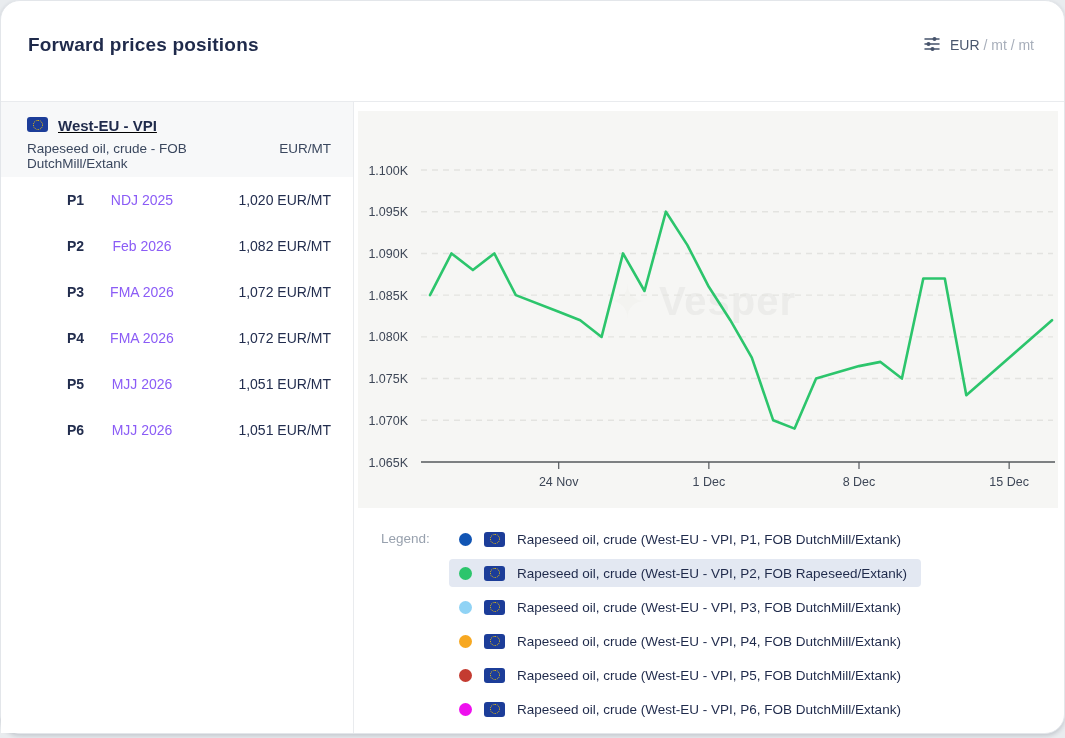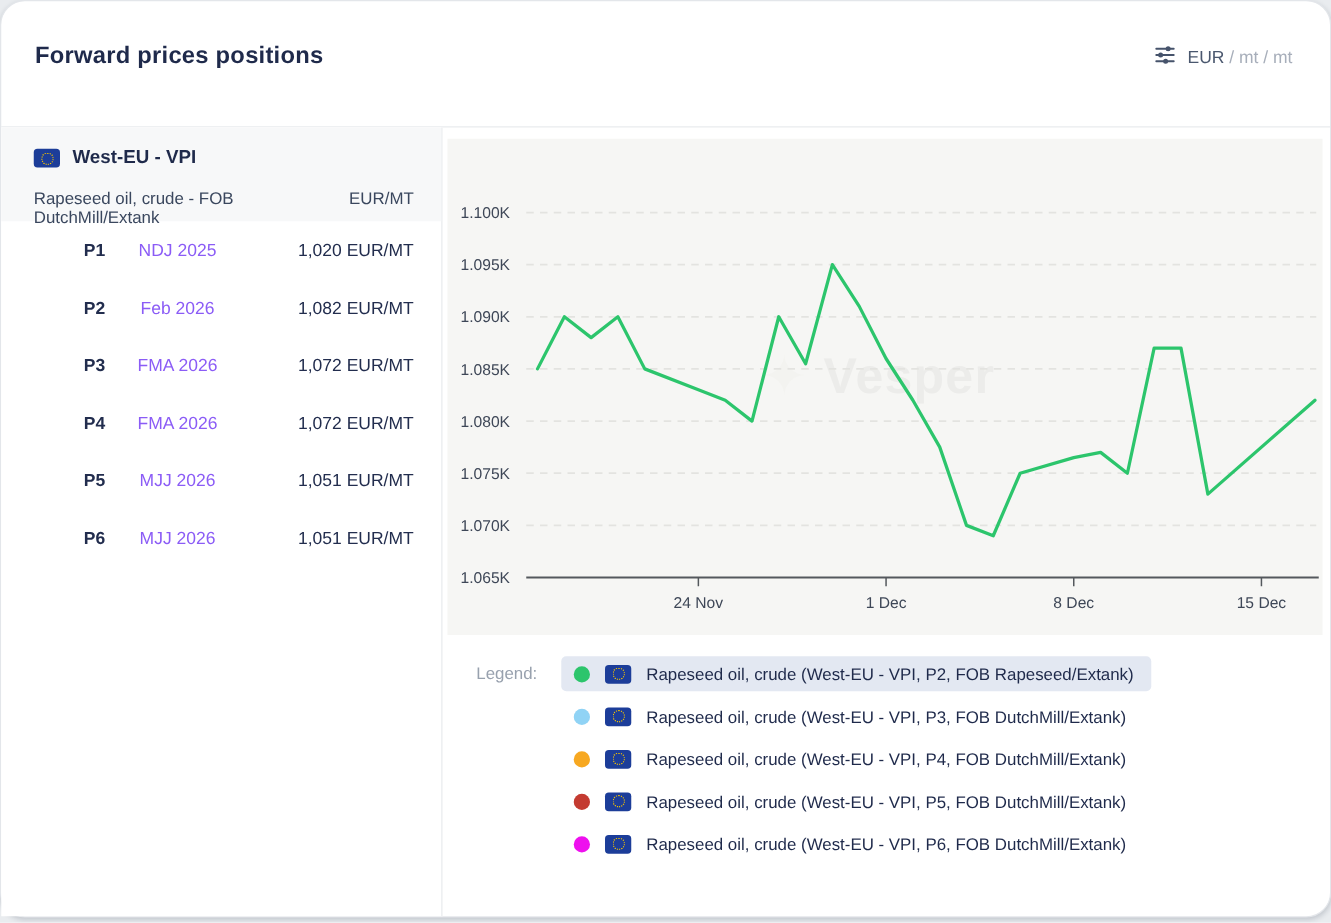--- a/index.html
+++ b/index.html
@@ -7,23 +7,23 @@
   .card{position:absolute;left:0;top:0;width:1063px;height:732px;background:#ffffff;border:1px solid #e3e6ea;border-radius:20px;box-shadow:0 2px 4px rgba(30,40,60,.18);}
   
   .hdr{position:absolute;left:0;top:0;right:0;height:100px;border-bottom:1px solid #e9ebee;}
   .title{position:absolute;left:27px;top:33px;font-size:19px;font-weight:700;color:#1f2a4b;letter-spacing:.2px;}
   .unit-ctl{position:absolute;right:30px;top:34px;display:flex;align-items:flex-end;gap:9px;cursor:pointer;font-size:14px;}
   .unit-ctl .cur{color:#4a576e;}
   .unit-ctl .muted{color:#a7aeba;}
   
   .sidebar{position:absolute;left:0;top:101px;bottom:0;width:352px;border-right:1px solid #e9ebee;background:#fff;}
   .side-head{position:absolute;left:0;top:0;width:352px;height:75px;background:#f7f8f9;box-sizing:border-box;padding:15px 22px 0 26px;}
-  .head-top{display:flex;align-items:flex-end;gap:10px;}
+  .head-top{display:flex;align-items:flex-start;gap:10px;text-decoration:underline;}
   .head-title{font-size:15px;font-weight:700;color:#1f2a4b;}
-  .head-sub{display:flex;justify-content:space-between;margin-top:17px;font-size:13.5px;color:#3a475e;}
+  .head-sub{display:flex;justify-content:space-between;margin-top:7px;font-size:13.5px;color:#3a475e;}
   .flag{position:relative;width:21px;height:15px;background:#1c3d99;border-radius:3px;flex:0 0 auto;display:inline-block;}
   .flag .stars{position:absolute;left:50%;top:50%;width:8px;height:8px;margin:-5px 0 0 -5px;border:1px dotted #f5c400;border-radius:50%;}
   .pos-list{position:absolute;left:0;top:75px;right:0;}
   .pos-row{height:46px;display:grid;grid-template-columns:60px 110px 1fr;align-items:center;padding:0 22px 0 26px;cursor:pointer;}
   .pos-id{font-size:14px;font-weight:700;color:#222d4e;padding-left:40px;}
   .pos-contract{font-size:14px;font-weight:400;color:#8b5cf6;justify-self:center;}
   .pos-price{font-size:14px;color:#222d4e;justify-self:end;}
   
   .chart-bg{position:absolute;left:357px;top:110px;width:700px;height:397px;background:#f6f6f4;}
   .watermark{position:absolute;left:251px;top:168px;display:flex;align-items:center;gap:13px;pointer-events:none;}
@@ -139,20 +139,27 @@
           <line x1="501" y1="351" x2="501" y2="358" stroke="#54585d" stroke-width="1.2"></line>
           <text x="501" y="375" text-anchor="middle" font-size="12.5" fill="#3e4757" font-family="Liberation Sans, sans-serif">8 Dec</text>
           <line x1="651.15" y1="351" x2="651.15" y2="358" stroke="#54585d" stroke-width="1.2"></line>
           <text x="651.15" y="375" text-anchor="middle" font-size="12.5" fill="#3e4757" font-family="Liberation Sans, sans-serif">15 Dec</text>
           <polyline points="72.0,184.1 93.5,142.4 114.9,159.1 136.3,142.4 157.8,184.1 200.7,200.8 222.2,209.2 243.6,225.9 265.0,142.4 286.5,180.0 307.9,100.7 329.4,134.1 350.8,175.8 372.3,209.2 393.8,246.7 415.2,309.3 436.6,317.6 458.1,267.6 501.0,255.1 522.5,250.9 543.9,267.6 565.3,167.5 586.8,167.5 608.3,284.3 694.0,209.2" fill="none" stroke="#2cc56c" stroke-width="2.6" stroke-linejoin="round" stroke-linecap="round"></polyline>
         </svg>
     </div>
 
     <div class="legend-label">Legend:</div>
     <div class="legend-items" id="legend-items">
+        <div class="legend-row">
+          <span class="dot" style="background: rgb(17, 85, 180);"></span>
+          <span class="flag">
+            <span class="stars"></span>
+          </span>
+          <span class="legend-text">Rapeseed oil, crude (West-EU - VPI, P1, FOB DutchMill/Extank)</span>
+        </div>
         <div class="legend-row selected">
           <span class="dot" style="background: rgb(44, 197, 108);"></span>
           <span class="flag">
             <span class="stars"></span>
           </span>
           <span class="legend-text">Rapeseed oil, crude (West-EU - VPI, P2, FOB Rapeseed/Extank)</span>
         </div>
         <div class="legend-row">
           <span class="dot" style="background: rgb(144, 211, 245);"></span>
           <span class="flag">

